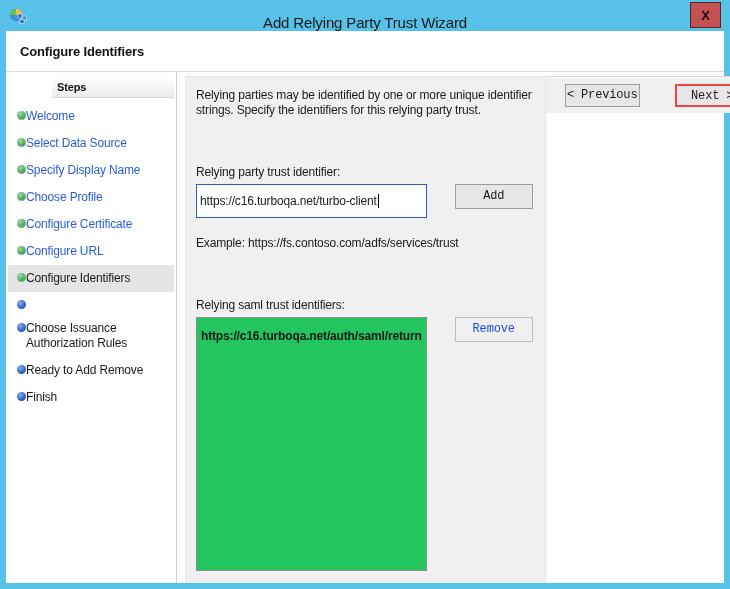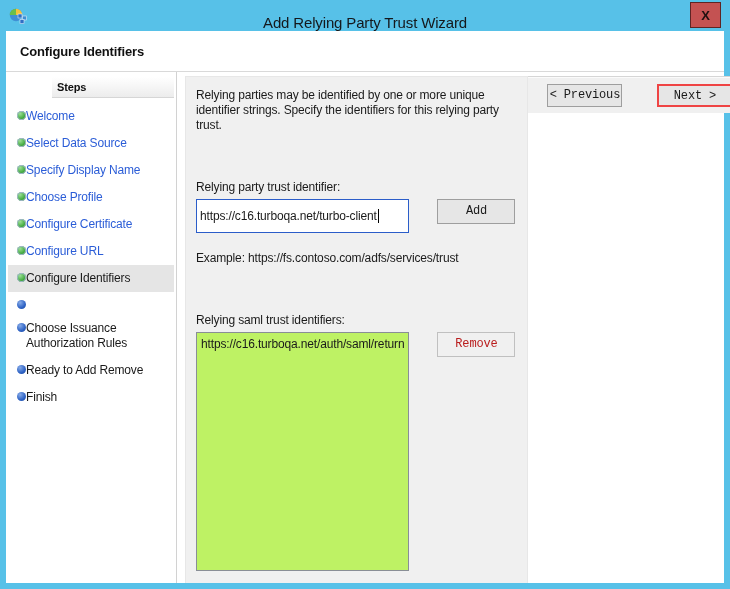--- a/index.html
+++ b/index.html
@@ -94,27 +94,27 @@
     overflow:hidden; white-space:nowrap; cursor:text;
   }
   .caret { display:inline-block; width:1px; height:14px; background:#000; margin-left:1px; }
   .btn {
     flex:none; width:78px; height:25px;
     background:#e6e6e6; border:1px solid #9e9e9e;
     font-size:12px; color:#1a1a1a; text-align:center; line-height:23px;
     font-family:Liberation Mono, monospace; letter-spacing:-0.15px; cursor:pointer;margin-left:19px;
   }
   .btn-disabled {
-    background:#f0f0f0; border:1px solid #c0c0c0; color:#b91c1c; cursor:default;
+    background:#f0f0f0; border:1px solid #c0c0c0; color:#1d4ed8; cursor:default;
   }
   .example { margin:18px 0 14px 0; }
   .row2 { flex:1; display:flex; gap:9px; align-items:flex-start; min-height:0; }
   .listbox {
-    flex:1; height:100%; background:#bef264; border:1px solid #898e96;
-    padding:3px 4px; overflow:auto; cursor:default;
+    flex:1; height:100%; background:#22c55e; border:1px solid #898e96;
+    padding:10px 4px; overflow:auto; cursor:default;font-weight:bold;
   }
   .list-item { line-height:16px; white-space:nowrap; }
 
   
   .footer {
     flex:none; height:37px; background:#f0f0f0;
     border-top:1px solid #d6d6d6; box-shadow:inset 0 1px 0 #fbfbfb;
     display:flex; align-items:center; justify-content:flex-end;
     gap:16px; padding-right:13px;
   }

